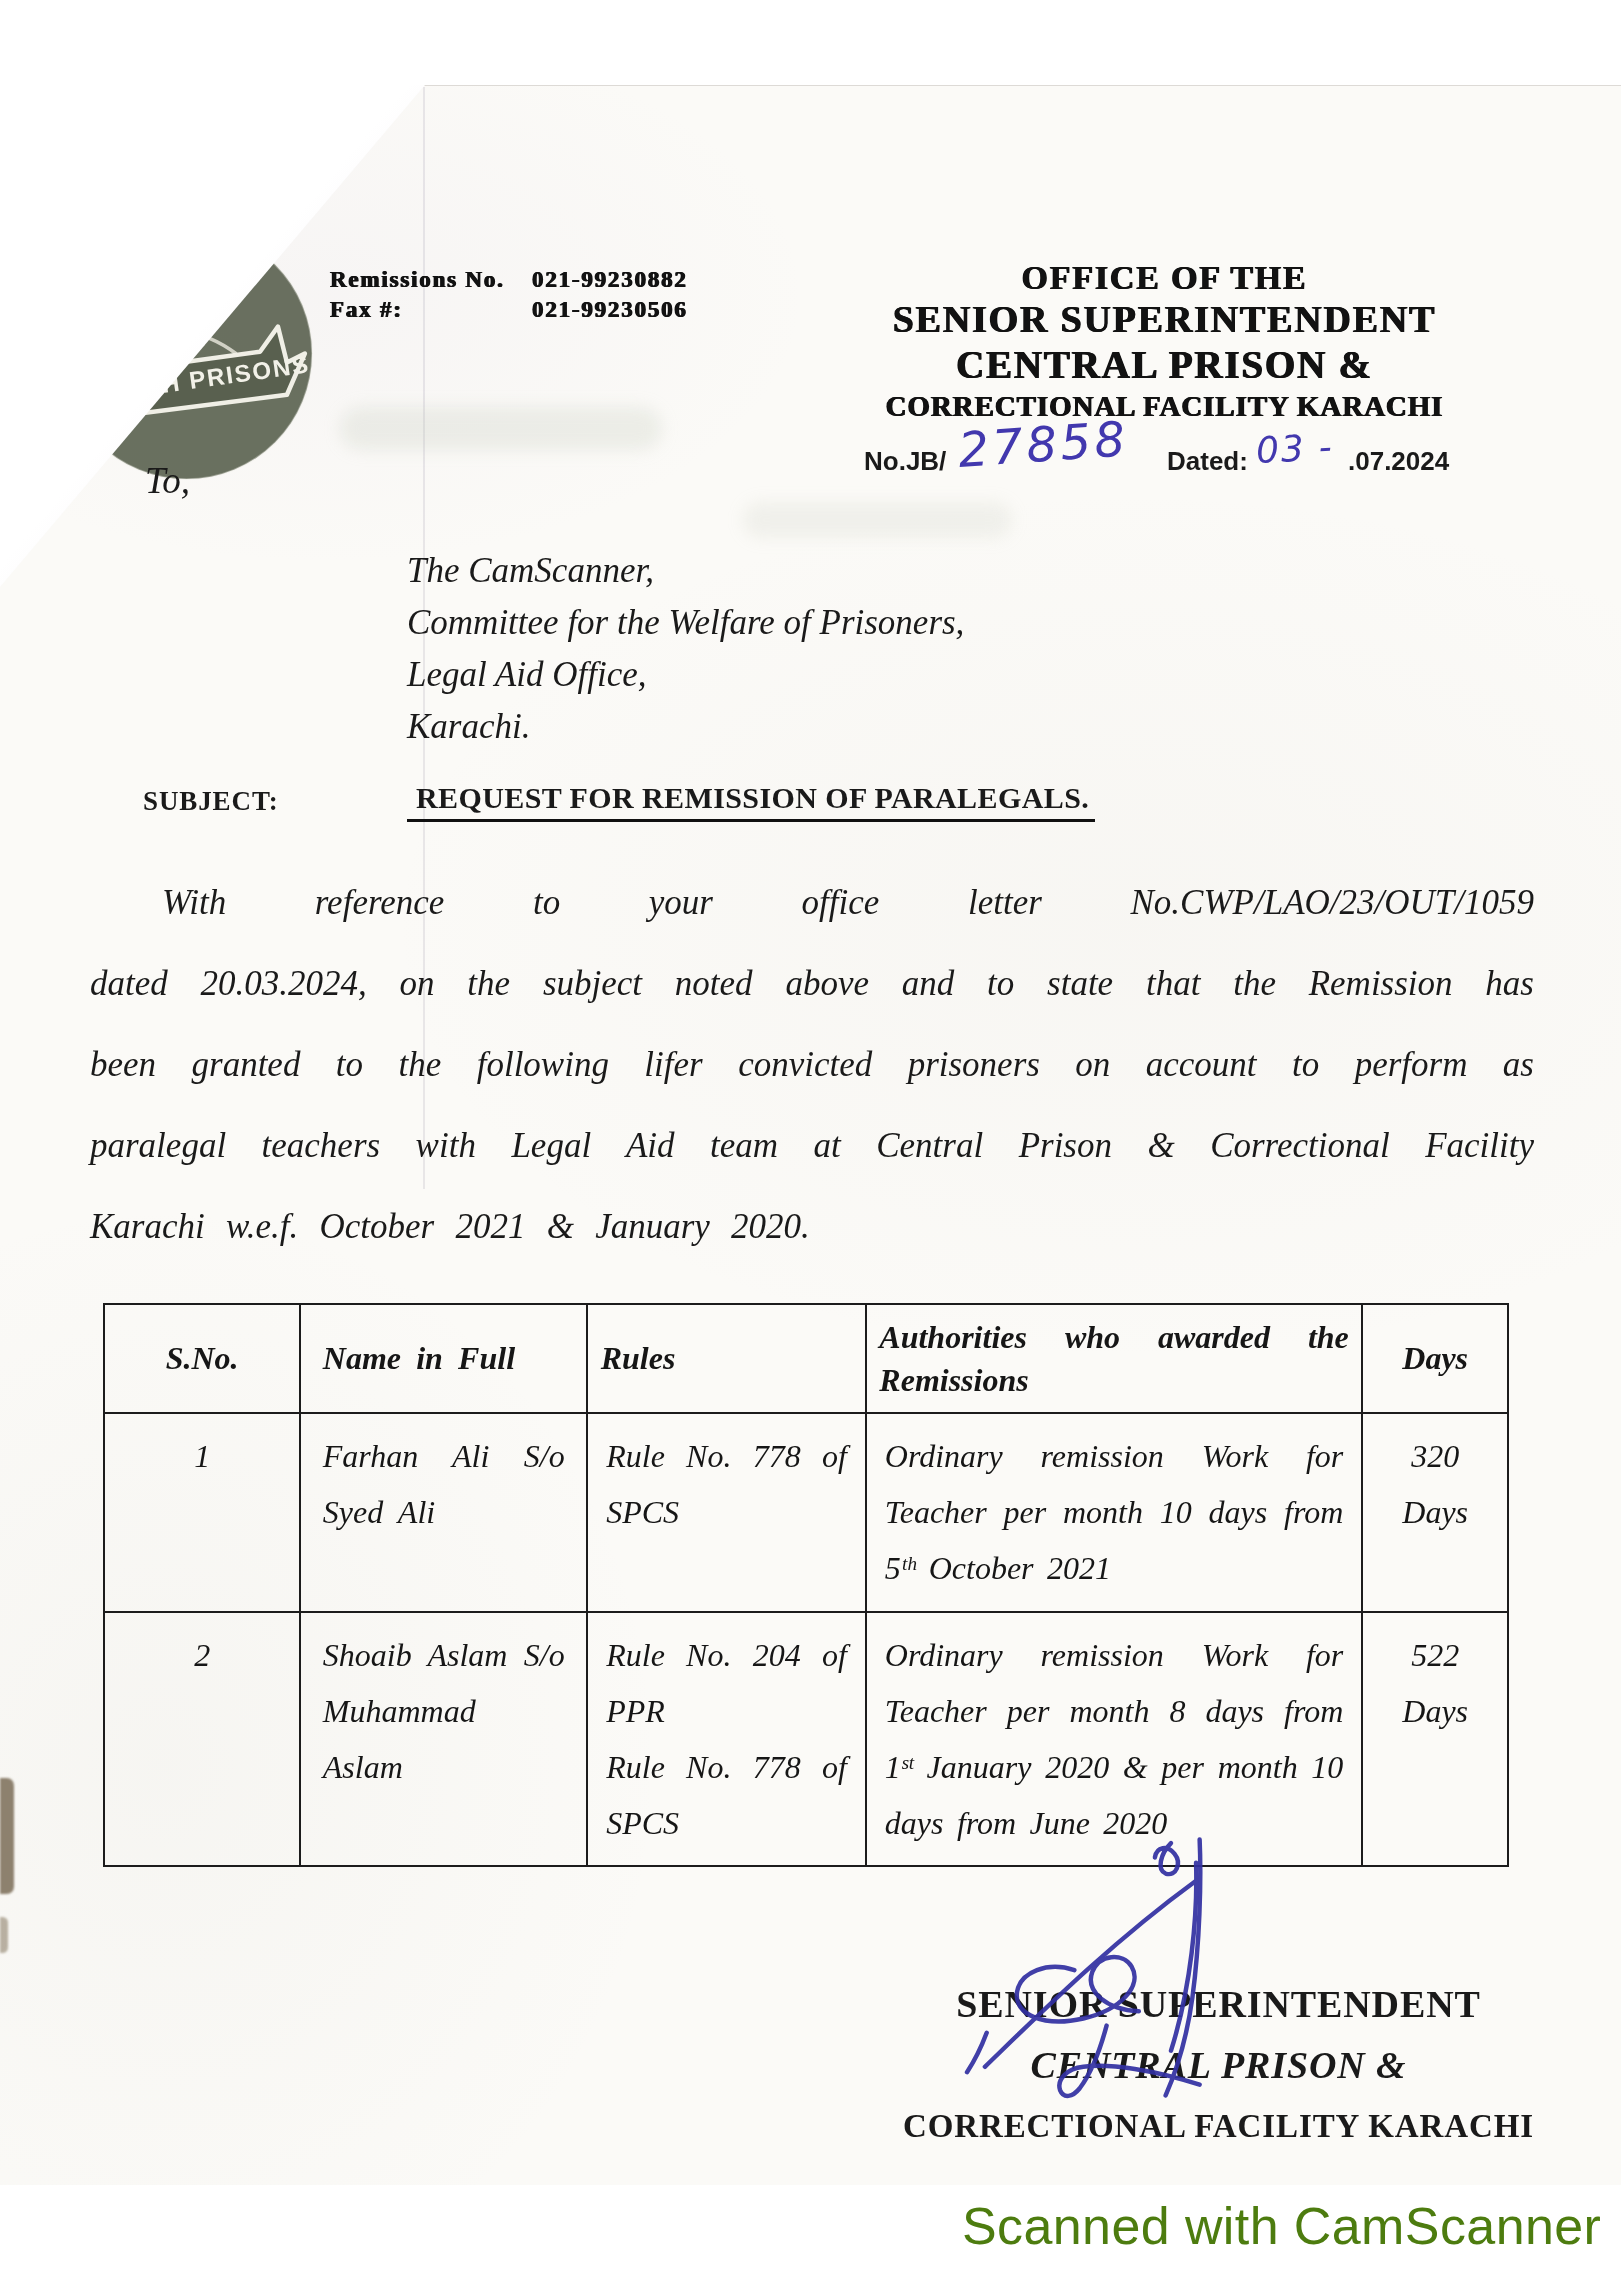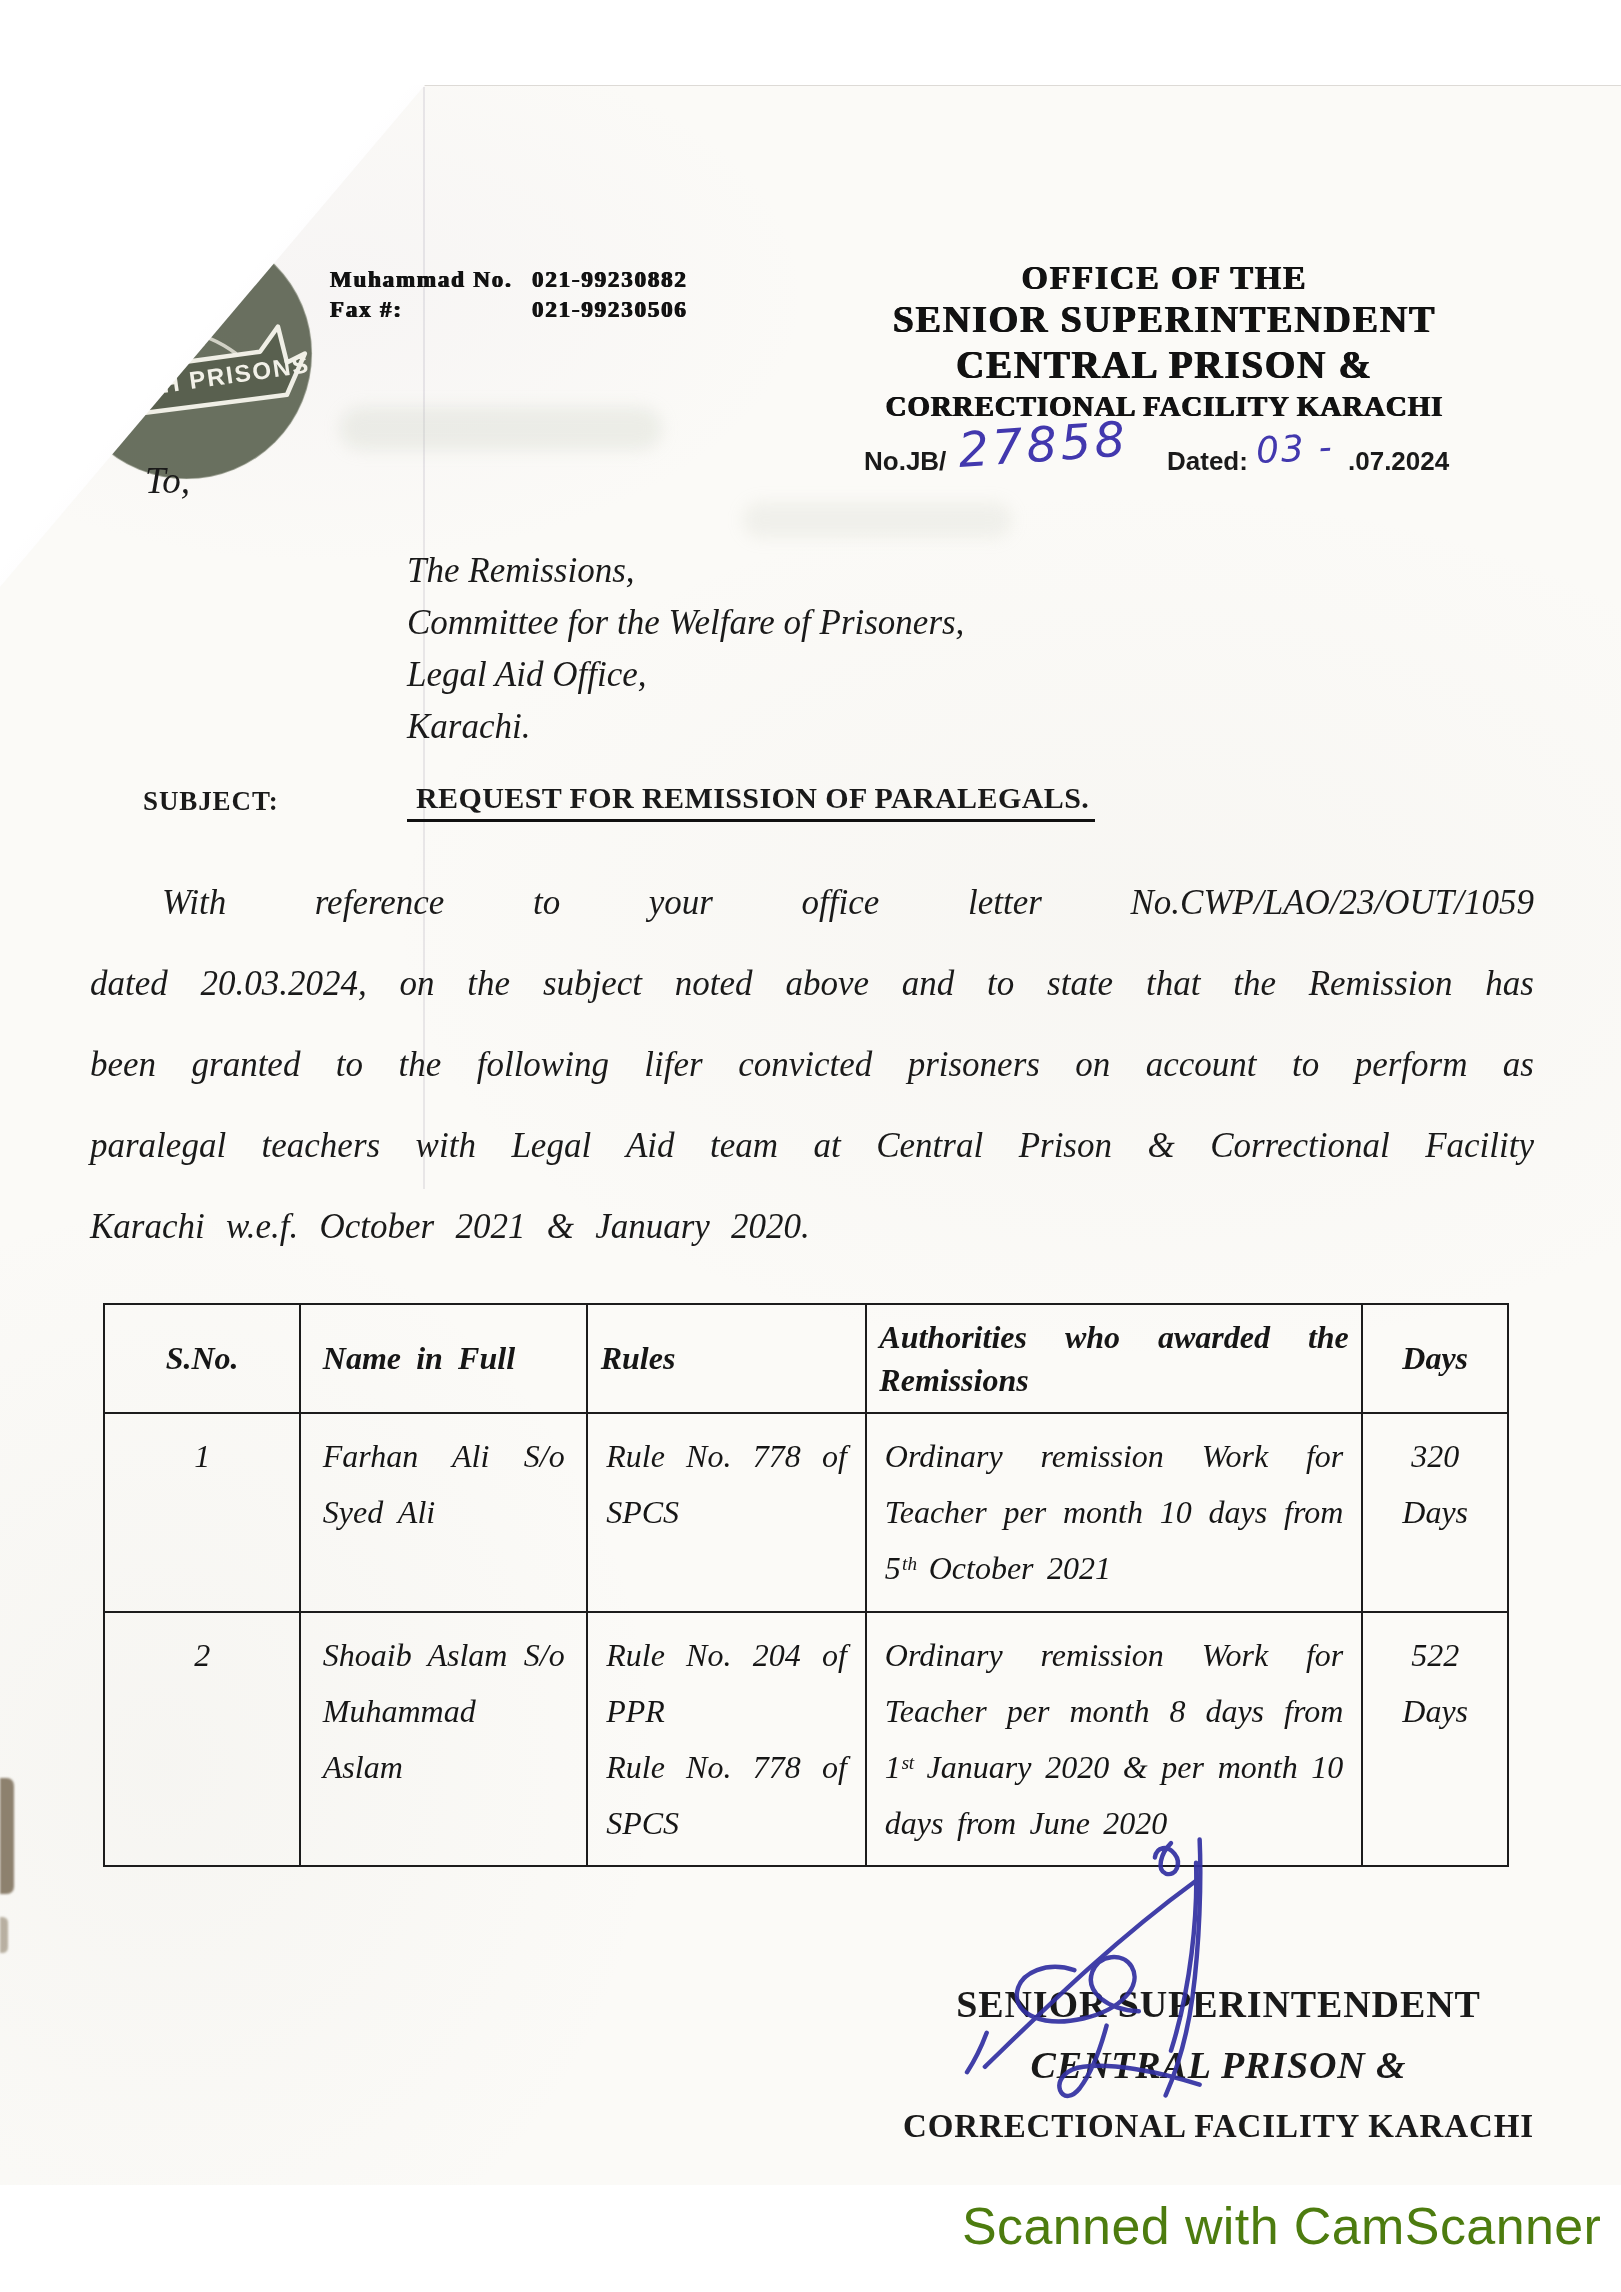--- a/index.html
+++ b/index.html
@@ -132,21 +132,21 @@
     <g>
       <path d="M28 176 L232 148 L252 120 L262 160 L282 150 L262 196 L58 222 Z" fill="#59604f" stroke="#f0efe6" stroke-width="5" stroke-linejoin="round"></path>
       <text x="52" y="204" transform="rotate(-8 52 204)" font-family="Liberation Sans, sans-serif" font-weight="700" font-size="27" fill="#f2f1e8" letter-spacing="2">SINDH PRISONS</text>
     </g>
   </svg>
 
   <div id="fold"></div>
 
   <div id="phones" class="stencil">
     <div class="row">
-      <span class="lab">Muhammad No.</span>
+      <span class="lab">Remissions No.</span>
       <span>021-99230882</span>
     </div>
     <div class="row">
       <span class="lab">Fax #:</span>
       <span>021-99230506</span>
     </div>
   </div>
 
   <div id="office" class="stencil">
     <div class="l1">OFFICE OF THE</div>
@@ -158,21 +158,21 @@
   <div id="refline">
     <span class="print" style="left:0;">No.JB/</span>
     <span id="ref-num" class="hand">27858</span>
     <span class="print" style="left:303px;">Dated:</span>
     <span id="date-day" class="hand">03 -</span>
     <span class="print" style="left:484px;">.07.2024</span>
   </div>
 
   <div id="to">To,</div>
   <div id="addressee">
-    <div>The Remissions,</div>
+    <div>The CamScanner,</div>
     <div>Committee for the Welfare of Prisoners,</div>
     <div>Legal Aid Office,</div>
     <div>Karachi.</div>
   </div>
 
   <div id="subject-row">
     <span id="subject-label">SUBJECT:</span>
     <span id="subject-text">REQUEST FOR REMISSION OF PARALEGALS.</span>
   </div>
 

